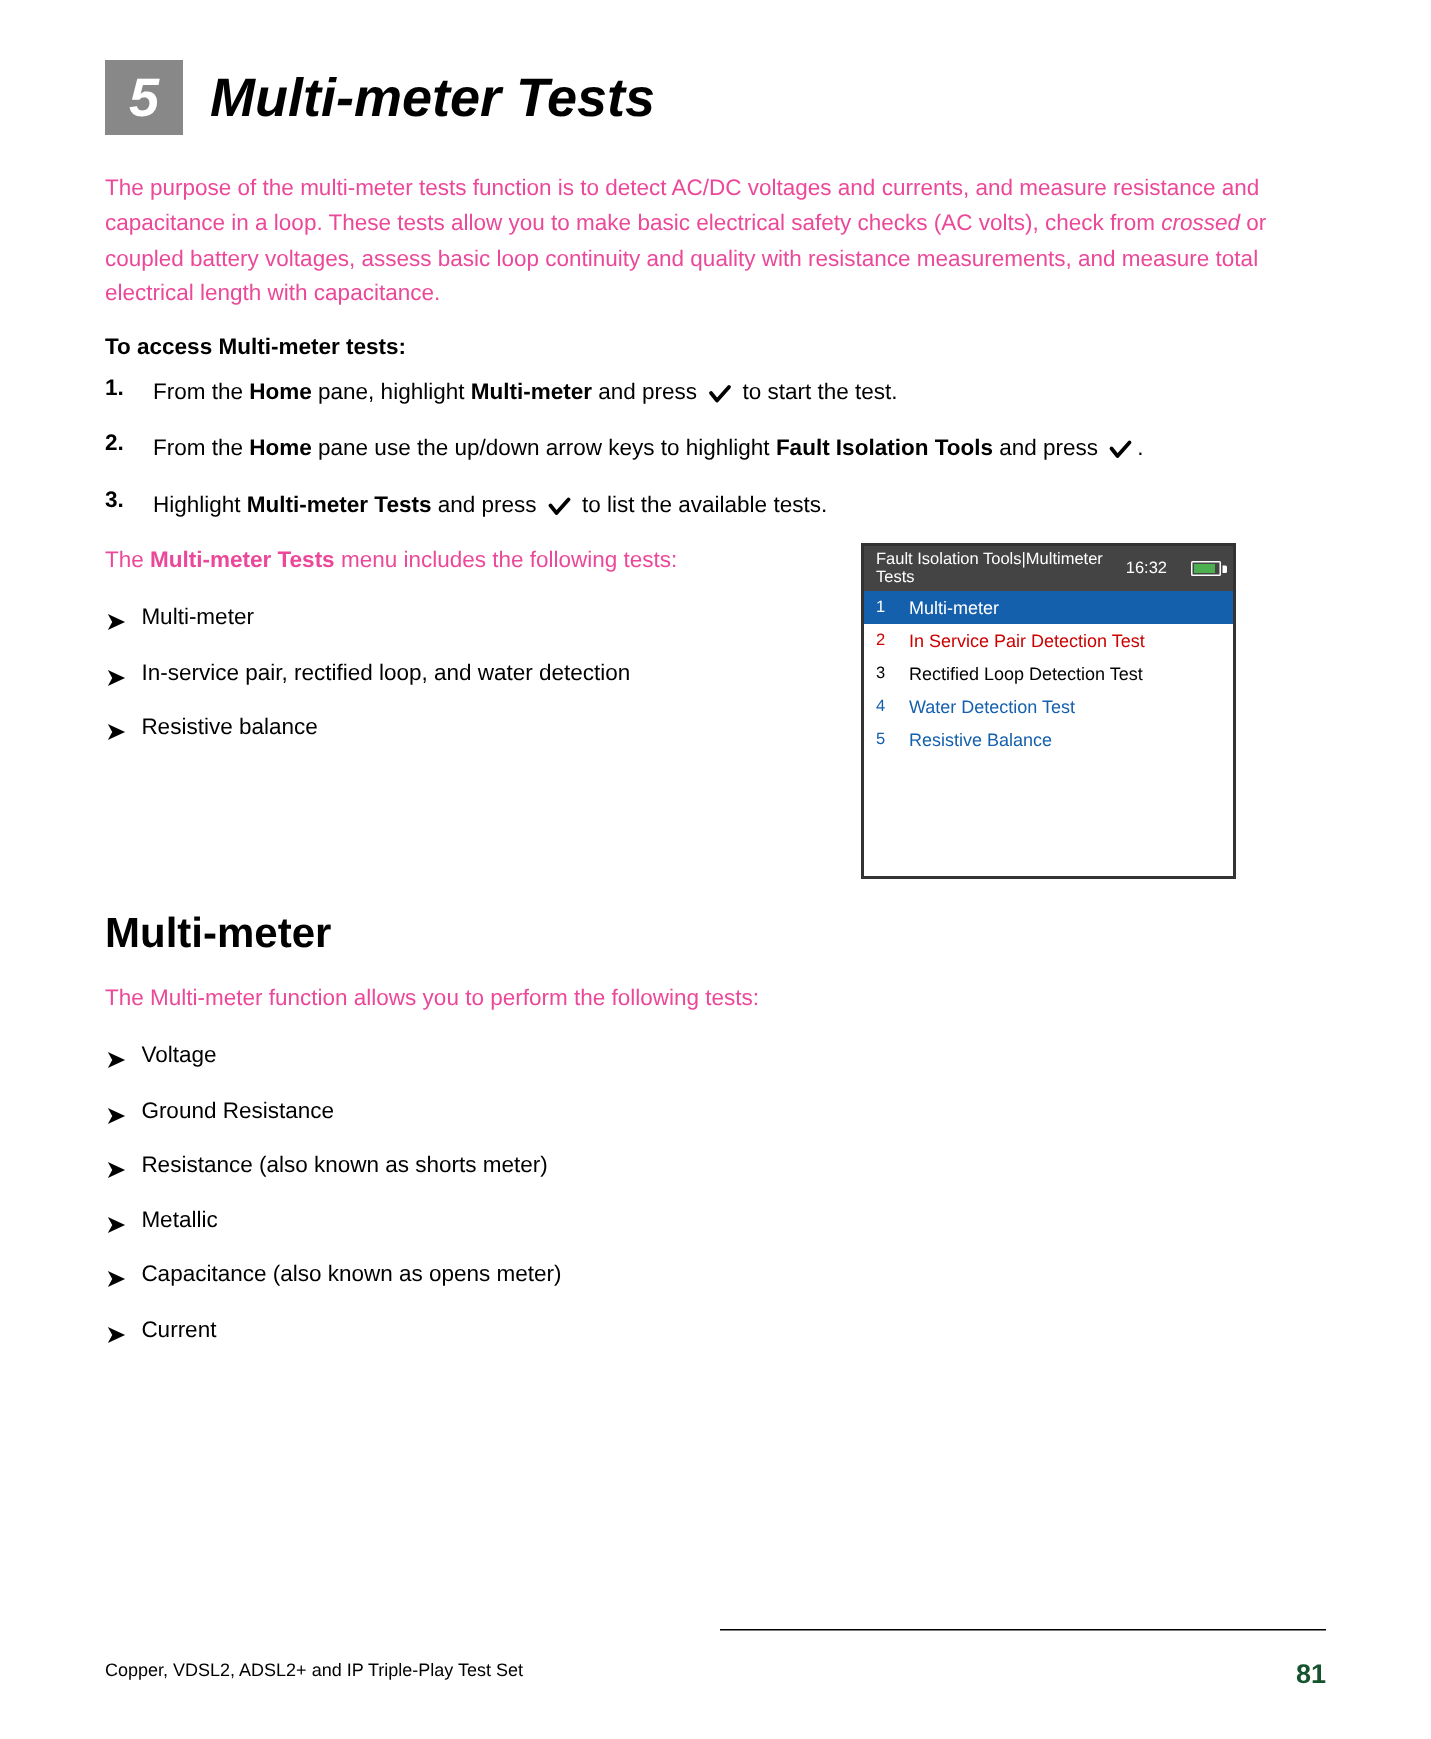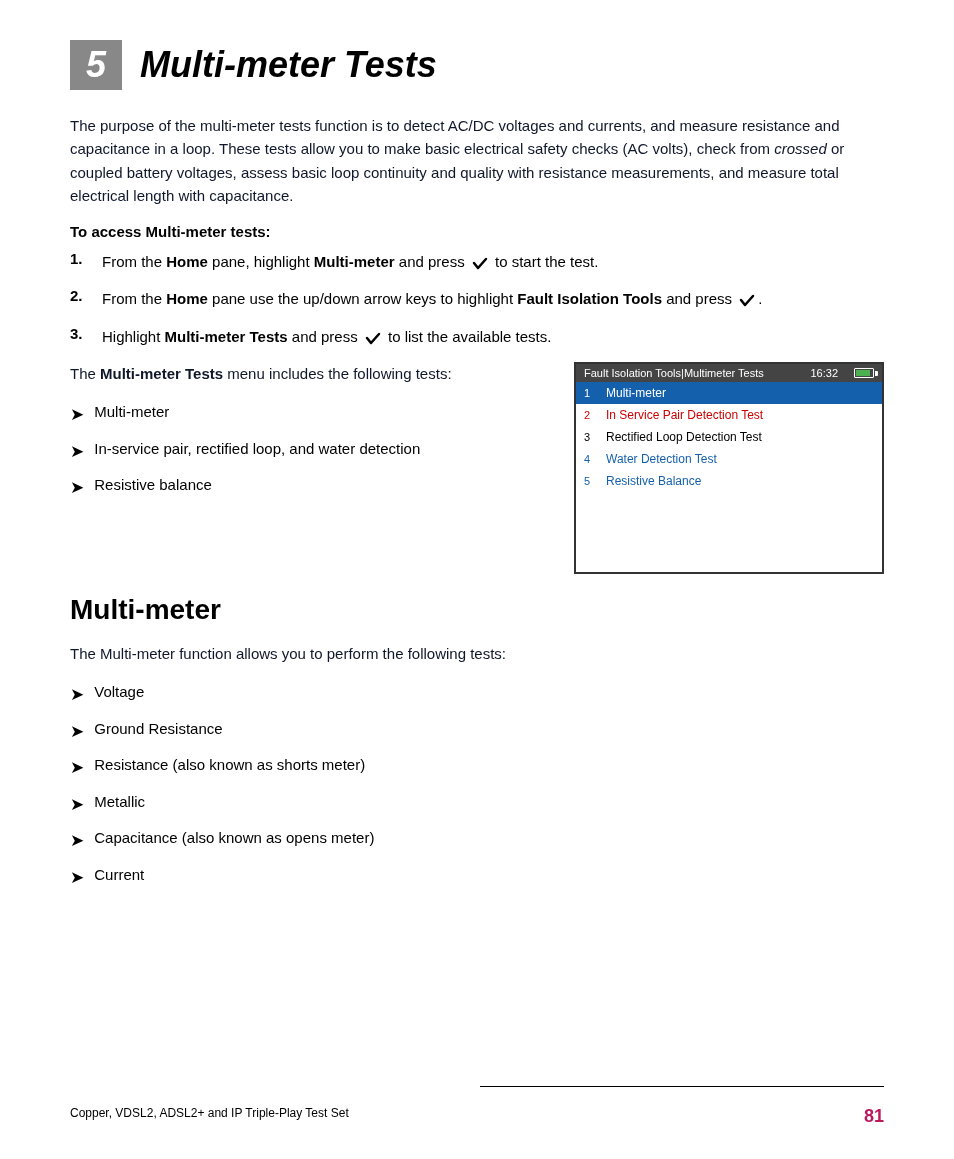--- a/index.html
+++ b/index.html
@@ -40,21 +40,21 @@
       font-size: 36px;
       font-weight: bold;
       font-style: italic;
       color: #000;
     }
     
     .body-text {
       font-size: 15px;
       line-height: 1.55;
       margin-bottom: 16px;
-      color: #0f172a;
+      color: #ec4899;
     }
     .body-text em {
       font-style: italic;
     }
     .body-text strong {
       font-weight: bold;
     }
     
     .section-heading {
       font-size: 15px;
@@ -129,21 +129,21 @@
       font-size: 17px;
       margin-right: 10px;
       color: #000;
       flex-shrink: 0;
       margin-top: 1px;
     }
     
     .device-screen {
       border: 2px solid #333;
       background: #ffffff;
-      width: 310px;
+      width: 250px;
       font-family: Arial, Helvetica, sans-serif;
       font-size: 12px;
     }
     .device-header {
       background: #444;
       color: #fff;
       display: flex;
       justify-content: space-between;
       align-items: center;
       padding: 3px 8px;
@@ -235,21 +235,21 @@
       height: 1.5px;
       background: #000;
     }
     .footer-left {
       font-size: 12px;
       color: #000;
     }
     .footer-right {
       font-size: 18px;
       font-weight: bold;
-      color: #be185d;
+      color: #14532d;
     }
   </style>
 </head>
 <body>
 
 <div class="page-container">
 
   <div class="chapter-header">
     <div class="chapter-number-box">5</div>
     <div class="chapter-title">Multi-meter Tests</div>

